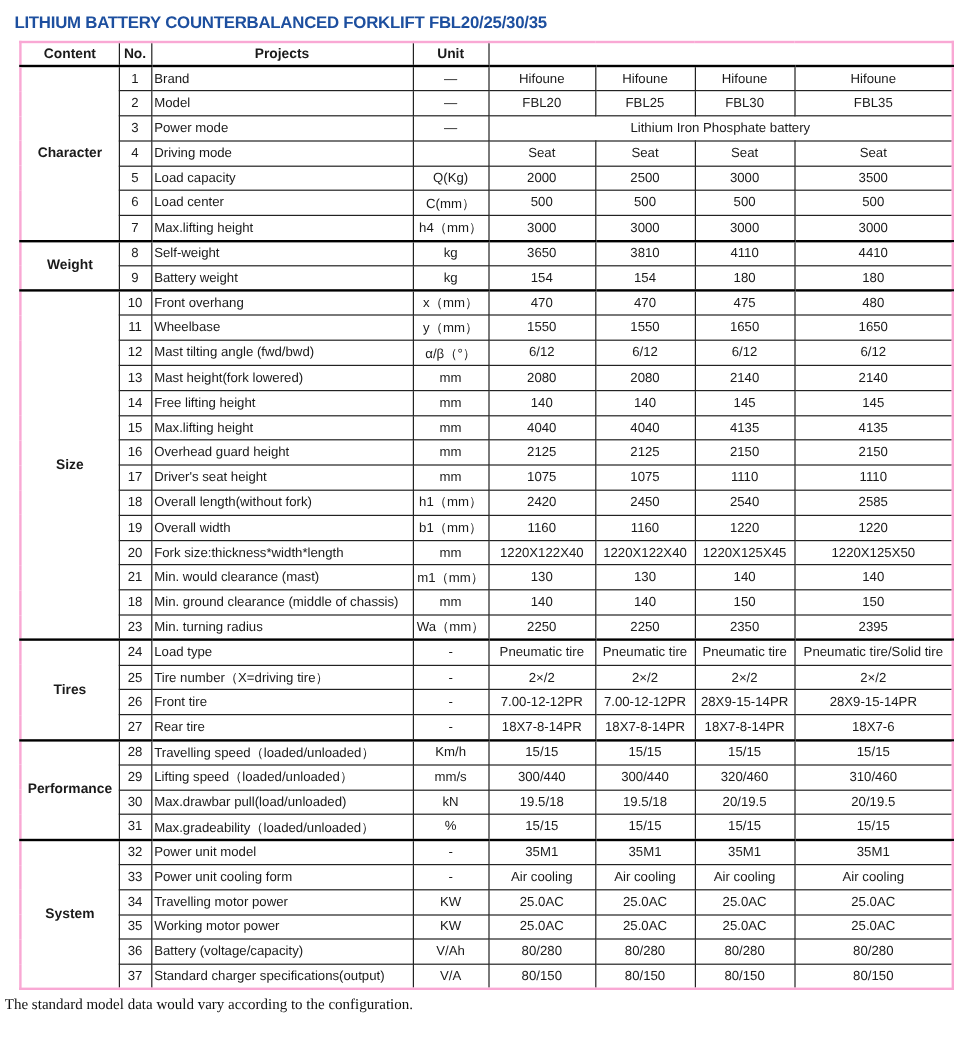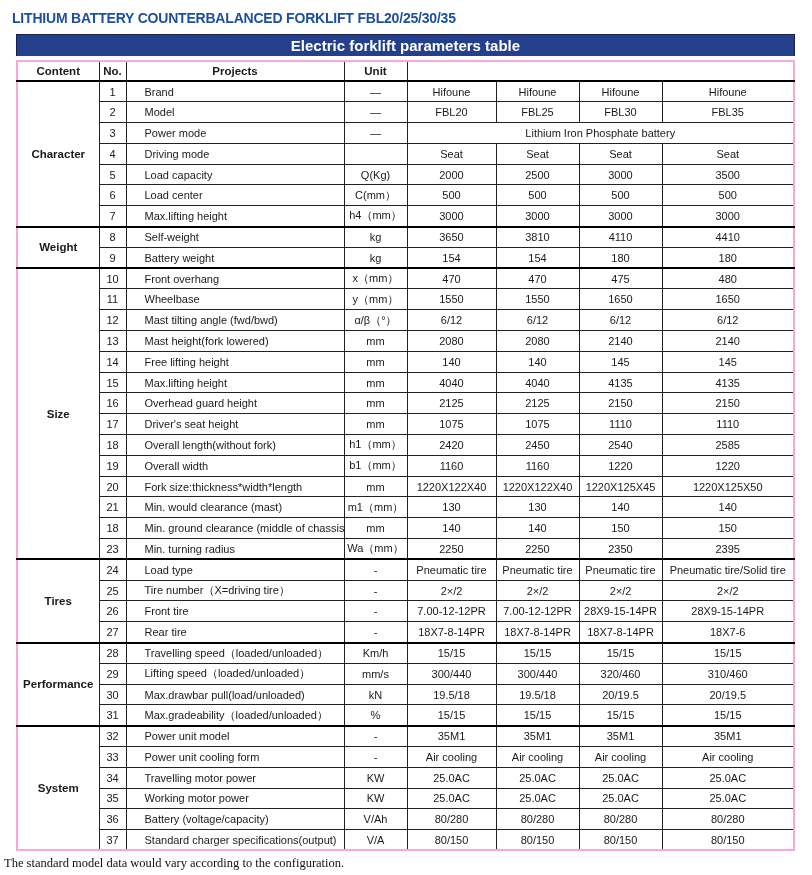--- a/index.html
+++ b/index.html
@@ -29,33 +29,32 @@
   }
   th, td {
     box-sizing:border-box;
     border:1px solid #222;
     font-size:11px; padding:0 1px;
     text-align:center; vertical-align:middle;
     overflow:hidden; white-space:nowrap;
   }
   thead th { height:20px; font-weight:bold; font-size:11.5px; }
   tbody td { height:20.8px; }
-  td.proj { text-align:left; padding-left:18px; }
+  td.proj { text-align:left; padding-left:2px; }
   td.glabel { font-weight:bold; font-size:11.5px;text-align:center; }
   tr.gstart td { border-top:2px solid #000; }
   .footer { margin:5px 0 0 4px; font-size:12.5px; color:#111111;font-family:Liberation Serif, serif; }
 </style>
 </head>
 <body>
 
 <div>
   <h1 class="title">LITHIUM BATTERY COUNTERBALANCED FORKLIFT FBL20/25/30/35</h1>
 
   <div class="twrap">
-    <div class="caption-bar">Electric forklift parameters table</div>
     <table>
       <colgroup>
         <col style="width:82px">
           <col style="width:27px">
           <col style="width:218px">
           <col style="width:63px">
         <col style="width:89px">
           <col style="width:83px">
           <col style="width:83px">
           <col style="width:132px">

